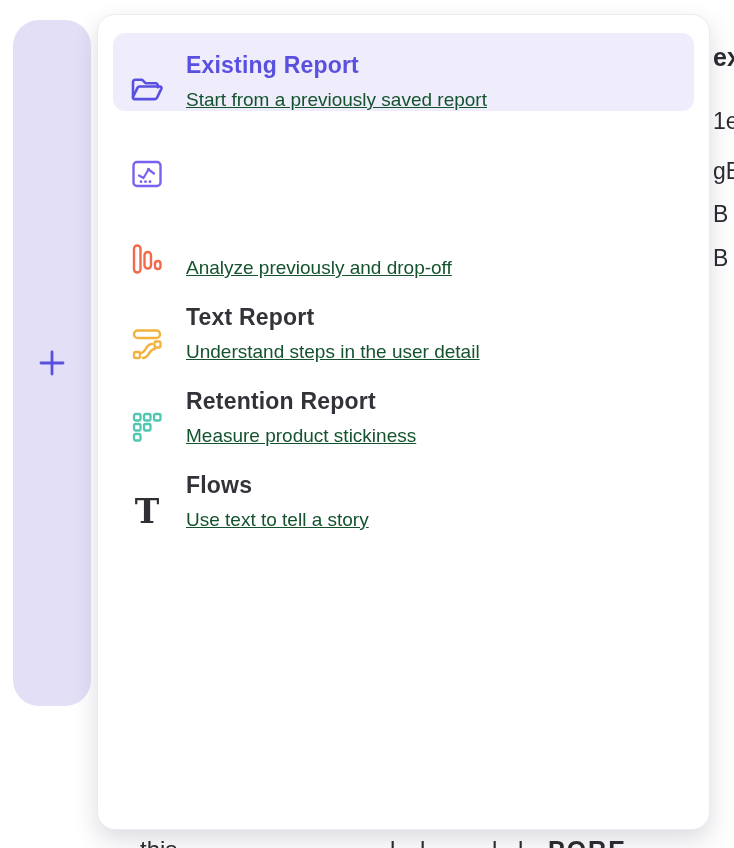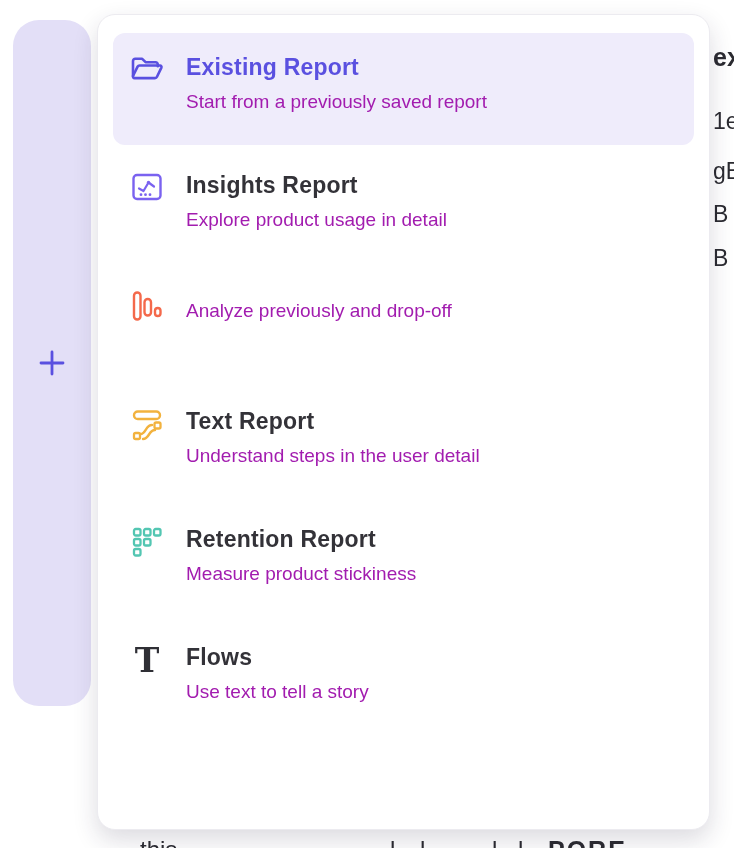--- a/index.html
+++ b/index.html
@@ -34,32 +34,32 @@
 
   
   .popup {
     position:absolute; left:97px; top:14px; width:613px; height:816px;
     box-sizing:border-box; background:#ffffff;
     border:1px solid #ECEBF0; border-radius:18px;
     box-shadow:0 10px 24px rgba(35,32,60,0.16);
     padding:18px 15px; z-index:2;
   }
   .menu-item {
-    display:flex; align-items:flex-start; height:112px; margin-bottom:6px;
+    display:flex; align-items:flex-end; height:78px; margin-bottom:6px;
     border-radius:12px; padding:21px 0 0 16px; box-sizing:border-box; cursor:pointer;
   }
   .menu-item.highlighted { background:#EFECFB; }
   .icon-box {
     width:36px; height:36px; margin-right:21px; flex:none;
     display:flex; align-items:flex-start; justify-content:center;
   }
   .item-text { display:flex; flex-direction:column; }
   .item-title { font-size:23px; font-weight:600; color:#333238; letter-spacing:0.2px; line-height:27px; }
   .menu-item.highlighted .item-title { color:#5A50E0; }
-  .item-sub { font-size:19px; color:#a21caf; margin-top:10px; line-height:22px; }
+  .item-sub { font-size:19px; color:#14532d; margin-top:10px; line-height:22px;text-decoration:underline; }
 
   .t-glyph {
     font-family:"DejaVu Serif", serif; font-size:33px; line-height:34px;
     font-weight:600; color:#2F2F35;
   }
   svg { display:block; }
 </style>
 </head>
 <body>
 
@@ -106,24 +106,20 @@
   <div class="menu-item" role="menuitem">
     <div class="icon-box">
       <svg width="32" height="30" viewBox="0 0 32 30" fill="none">
         <rect x="2.5" y="3" width="27" height="24" rx="3.5" stroke="#7A62F0" stroke-width="2.4"></rect>
         <polyline points="8,16.5 12.5,19 17.5,10.5 23,14.5" stroke="#7A62F0" stroke-width="2.2" fill="none" stroke-linecap="round" stroke-linejoin="round"></polyline>
         <circle cx="17.5" cy="10.5" r="1.7" fill="#7A62F0"></circle>
         <circle cx="10" cy="22.7" r="1.4" fill="#7A62F0"></circle>
         <circle cx="14.5" cy="22.7" r="1.4" fill="#7A62F0"></circle>
         <circle cx="19" cy="22.7" r="1.4" fill="#7A62F0"></circle>
       </svg>
-    </div>
-    <div class="item-text">
-      <span class="item-title">Insights Report</span>
-      <span class="item-sub">Explore product usage in detail</span>
     </div>
   </div>
 
   <div class="menu-item" role="menuitem">
     <div class="icon-box">
       <svg width="32" height="32" viewBox="0 0 32 32" fill="none">
         <rect x="3" y="2.5" width="6.5" height="27" rx="3.25" stroke="#F4694B" stroke-width="2.4"></rect>
         <rect x="13.5" y="9" width="6.5" height="16.5" rx="3.25" stroke="#F4694B" stroke-width="2.4"></rect>
         <rect x="24" y="18" width="5.5" height="8" rx="2.75" stroke="#F4694B" stroke-width="2.4"></rect>
       </svg>

